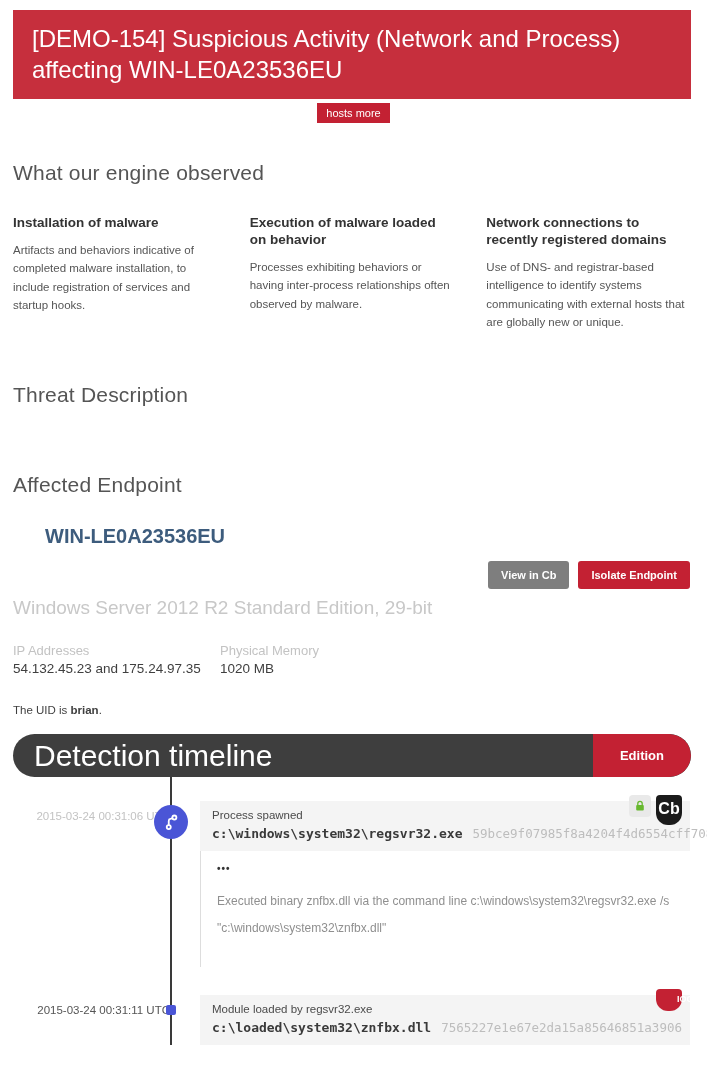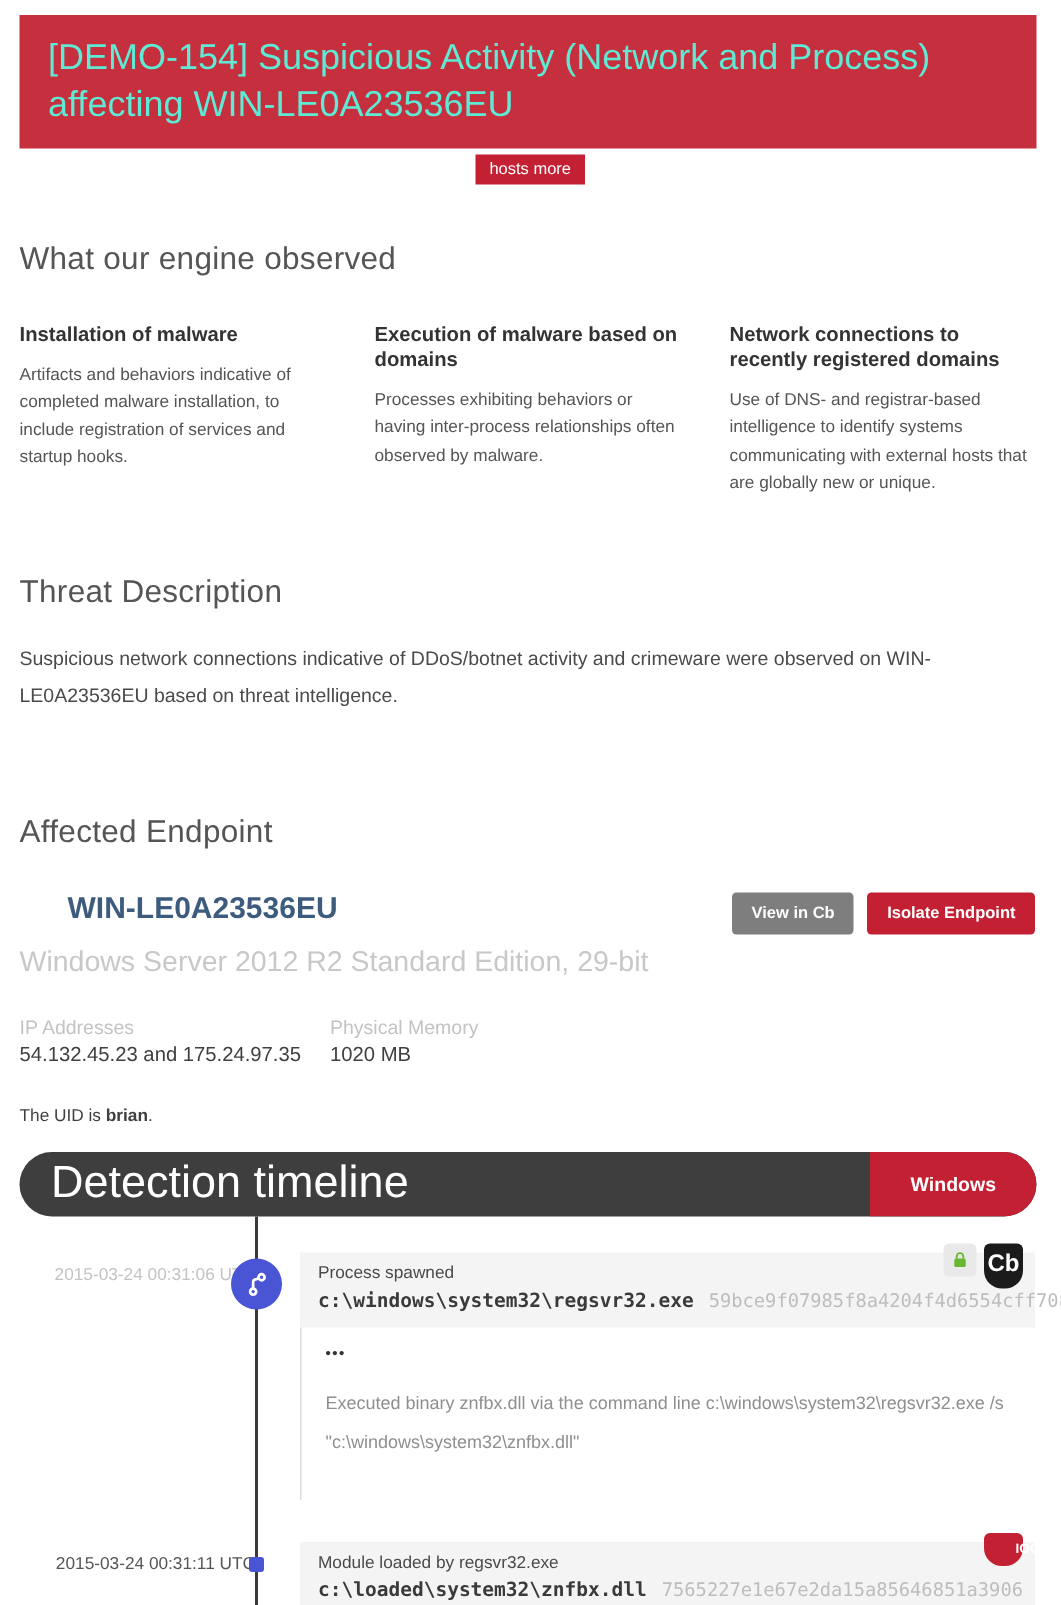--- a/index.html
+++ b/index.html
@@ -5,21 +5,21 @@
   * { margin:0; padding:0; box-sizing:border-box; }
   html,body { background:#ffffff; }
   body {
     width:707px; height:1070px; overflow:hidden; position:relative;
     font-family:"Liberation Sans", sans-serif; color:#4a4a4a;
   }
   .mono { font-family:"DejaVu Sans Mono", monospace; }
 
   
   .banner {
-    margin:10px 16px 0 13px; background:#c62f3d; color:#5eead4;
+    margin:10px 16px 0 13px; background:#c62f3d; color:#ffffff;
     padding:13px 60px 13px 19px; height:89px;
     font-size:24px; line-height:31px; font-weight:400;
   }
   .read-more-row { text-align:center; margin-top:4px; }
   .read-more {
     display:inline-block; background:#c32133; color:#fff; border:none;
     font-size:11px; padding:4px 9px; cursor:pointer;
     font-family:"Liberation Sans", sans-serif;
   }
 
@@ -35,21 +35,21 @@
 
   .threat { margin-top:52px; }
   .threat p { margin-top:20px; font-size:13px; color:#4a4a4a; line-height:1.9; max-width:680px; }
 
   
   .endpoint { margin-top:66px; }
   .endpoint-head { display:flex; align-items:flex-start; margin-top:28px; }
   .hostname { font-size:20px; font-weight:bold; color:#3d5c7d; cursor:pointer;margin-left:32px; }
   .endpoint-buttons { margin-left:auto; display:flex; gap:9px; }
   .btn { border:none; cursor:pointer; color:#fff; font-weight:bold; font-size:11px;
-         padding:8px 13px; border-radius:3px; font-family:"Liberation Sans", sans-serif; }
+         padding:8px 13px; border-radius:3px; font-family:"Liberation Sans", sans-serif;margin-top:36px; }
   .btn-gray { background:#7e7e7e; }
   .btn-red  { background:#c32133; }
   .os-line { margin-top:8px; font-size:19px; color:#c8c8c8; font-weight:400; }
   .endpoint-info { display:flex; margin-top:24px; }
   .info-col-1 { width:207px; }
   .info-label { font-size:13px; color:#c3c3c3; }
   .info-value { font-size:13.5px; color:#3f3f3f; margin-top:3px; }
   .uid-line { margin-top:28px; font-size:11.5px; color:#3f3f3f; }
 
   
@@ -119,33 +119,32 @@
 <div class="content">
 
   <div class="observed">
     <h2 class="section-heading">What our engine observed</h2>
     <div class="observed-cols">
       <div class="observed-col">
         <h3>Installation of malware</h3>
         <p>Artifacts and behaviors indicative of completed malware installation, to include registration of services and startup hooks.</p>
       </div>
       <div class="observed-col">
-        <h3>Execution of malware based on domains</h3>
+        <h3>Execution of malware loaded on behavior</h3>
         <p>Processes exhibiting behaviors or having inter-process relationships often observed by malware.</p>
       </div>
       <div class="observed-col">
         <h3>Network connections to recently registered domains</h3>
         <p>Use of DNS- and registrar-based intelligence to identify systems communicating with external hosts that are globally new or unique.</p>
       </div>
     </div>
   </div>
 
   <div class="threat">
     <h2 class="section-heading">Threat Description</h2>
-    <p>Suspicious network connections indicative of DDoS/botnet activity and crimeware were observed on WIN-LE0A23536EU based on threat intelligence.</p>
   </div>
 
   <div class="endpoint">
     <h2 class="section-heading">Affected Endpoint</h2>
     <div class="endpoint-head">
       <div class="hostname">WIN-LE0A23536EU</div>
       <div class="endpoint-buttons">
         <button class="btn btn-gray">View in Cb</button>
         <button class="btn btn-red">Isolate Endpoint</button>
       </div>
@@ -161,21 +160,21 @@
         <div class="info-value">1020 MB</div>
       </div>
     </div>
     <div class="uid-line"><span>The UID is </span><b>brian</b><span>.</span></div>
   </div>
 
 </div>
 
 <div class="dt-bar">
   <div class="dt-title">Detection timeline</div>
-  <button class="dt-respond">Windows</button>
+  <button class="dt-respond">Edition</button>
 </div>
 
 <div class="events">
   <div class="spine"></div>
 
   <div class="event">
     <div class="timestamp ts-light">2015-03-24 00:31:06 UTC</div>
     <div class="marker-circle">
       <svg width="18" height="18" viewBox="0 0 16 16" fill="none" stroke="#ffffff" stroke-width="1.6">
         <circle cx="6" cy="12.5" r="1.8"></circle>

